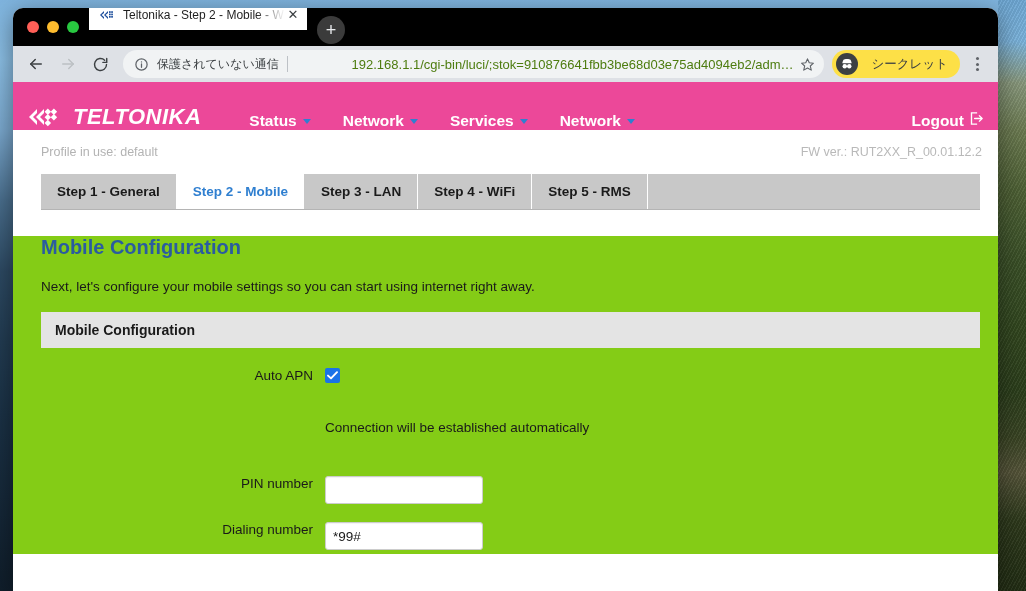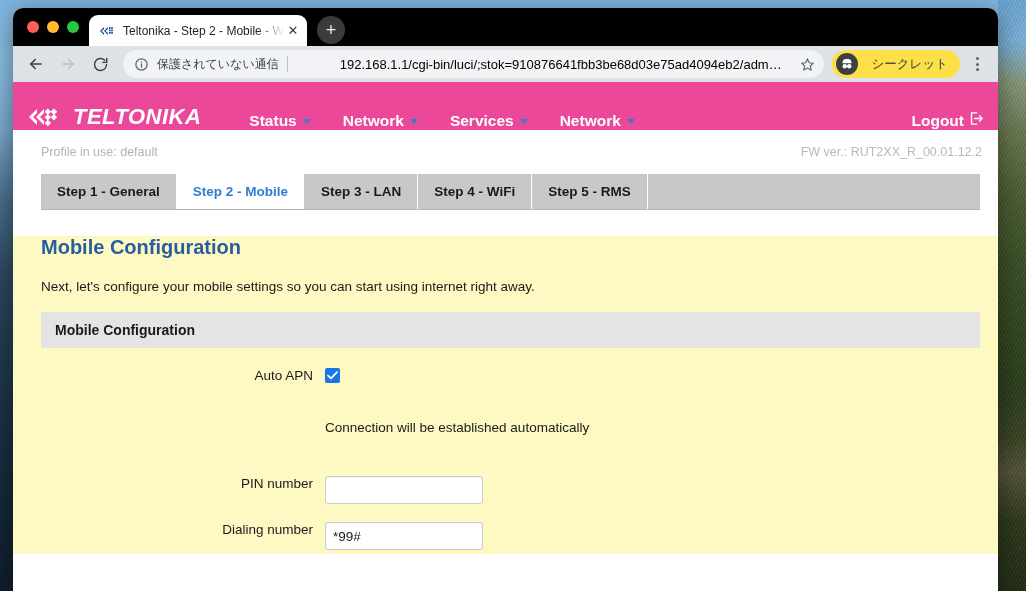--- a/index.html
+++ b/index.html
@@ -69,21 +69,21 @@
   .light.green { background: #28c840; }
 
   .tab {
     position: relative;
     height: 31px;
     min-width: 218px; max-width: 218px;
     background: #fff;
     border-radius: 9px 9px 0 0;
     display: flex; align-items: center;
     padding: 0 6px 0 10px;
-    margin-bottom: 0;
+    margin-bottom: 16px;
   }
   .tab-favicon {
     width: 16px; height: 16px; flex: 0 0 16px;
     margin-right: 8px;
     display: flex; align-items: center; justify-content: center;
   }
   .tab-title {
     flex: 1 1 auto;
     font-size: 12px; color: #1f1f1f;
     white-space: nowrap; overflow: hidden;
@@ -103,20 +103,21 @@
     font-size: 18px; line-height: 1;
     margin: 0 0 2px 10px;
   }
 
   
   .toolbar {
     height: 36px; background: #dee1e6;
     display: flex; align-items: center;
     padding: 16px 8px;
     gap: 2px;
+    text-align: right;
   }
   .tb-btn {
     width: 30px; height: 30px; border-radius: 50%;
     display: flex; align-items: center; justify-content: center;
     color: #3c4043;
   }
   .tb-btn.disabled { color: #bcc0c4; }
 
   .omnibox {
     flex: 1 1 auto;
@@ -136,21 +137,21 @@
   .not-secure {
     font-size: 12px; color: #3c4043;
     white-space: nowrap; flex: 0 0 auto;
   }
   .omni-sep {
     width: 1px; height: 16px; background: #bdc1c6;
     margin: 0 8px; flex: 0 0 1px;
   }
   .url-text {
     flex: 1 1 auto; min-width: 0;
-    font-size: 13px; color: #000000;
+    font-size: 13px; color: #4d7c0f;
     white-space: nowrap; overflow: hidden; text-overflow: clip; margin-left: 44px;
   }
   .star {
     flex: 0 0 20px; width: 20px; height: 20px;
     display: flex; align-items: center; justify-content: center;
     color: #5f6368; font-size: 14px; margin-left: 4px;
   }
   .incognito-chip {
     display: flex; align-items: center; gap: 14px;
     height: 28px; border-radius: 14px;
@@ -242,21 +243,21 @@
   }
   .steptab.active {
     background: #fff;
     color: #2f7fd0;
     border-right: 1px solid #c8c8c8;
     padding-left: 16px;
   }
   .steptab-filler { flex: 1 1 auto; background: #c8c8c8; }
 
   
-  .content { padding: 0 18px 0 28px; background: #fef9c3; }
+  .content { padding: 0 18px 0 28px; background: #84cc16; }
   .page-title {
     color: #2a5ca0; font-size: 20px; font-weight: bold;
     margin: 26px 0 0 0;
   }
   .page-sub {
     color: #1a1a1a; font-size: 13.5px;
     margin: 20px 0 0 0;
   }
   .section-head {
     margin-top: 18px;

